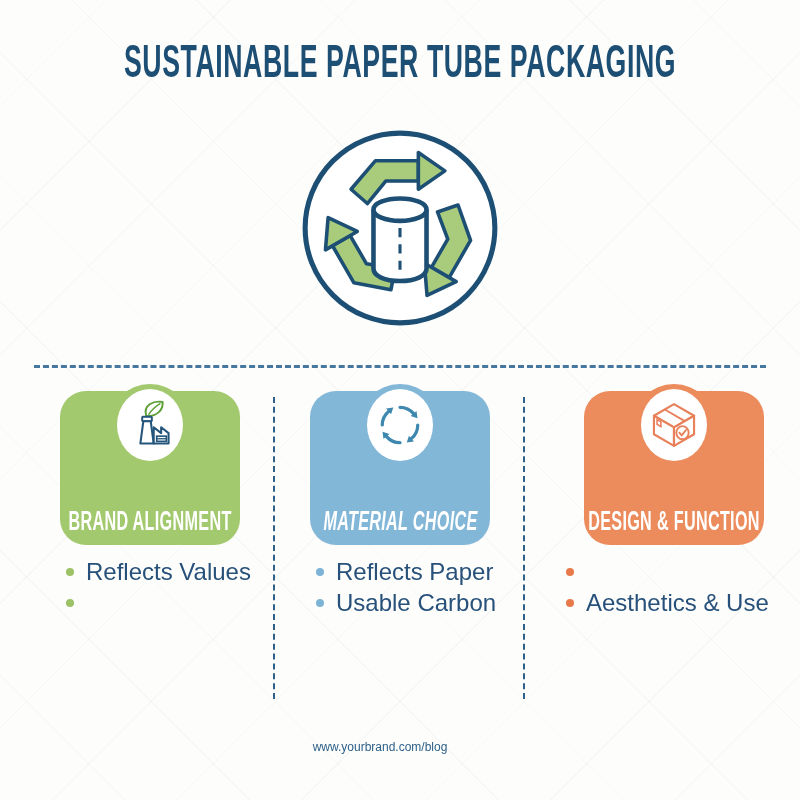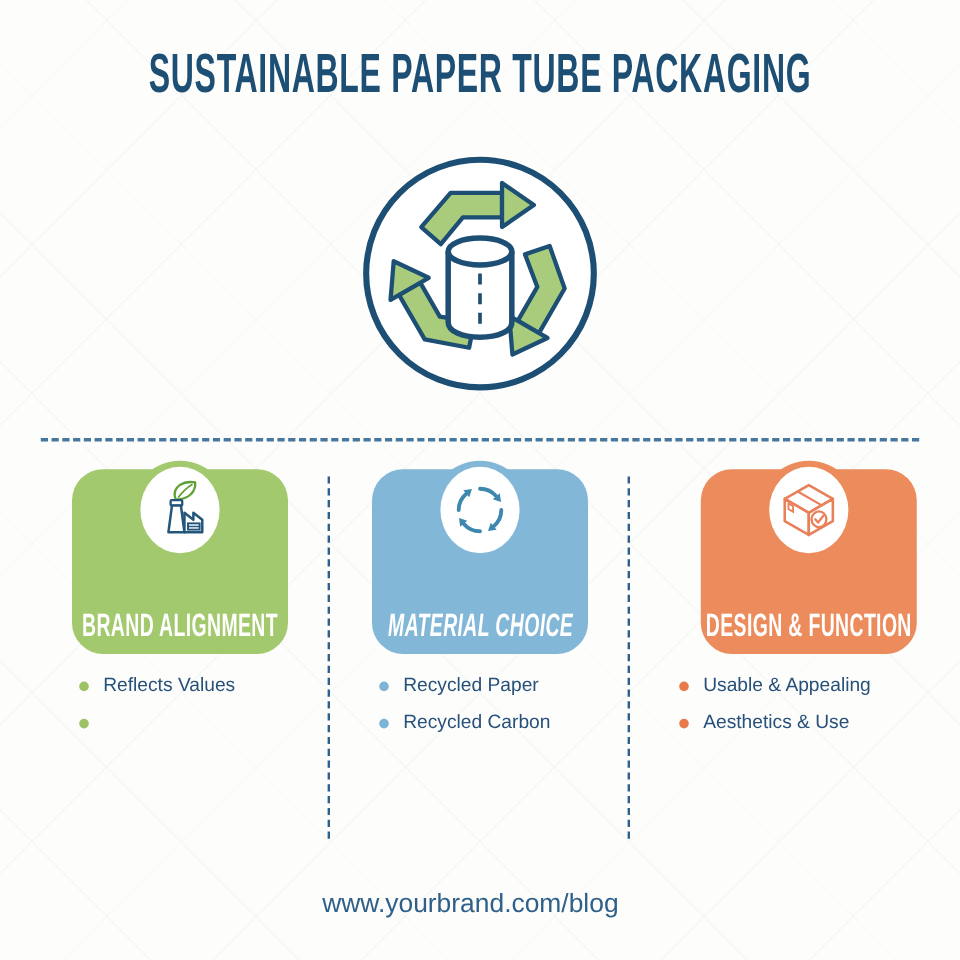--- a/index.html
+++ b/index.html
@@ -45,24 +45,24 @@
   }
   .col1{left:60px;} .col2{left:310px;font-style:italic;} .col3{left:560px;margin-left:24px;}
   
   .bullets{position:absolute;top:556px;width:205px;}
   .bullets.b1{left:66px;} .bullets.b2{left:316px;} .bullets.b3{left:566px;}
   .bullet-row{display:flex;align-items:center;height:31px;}
   .dot{width:8px;height:8px;border-radius:50%;margin-right:12px;flex:0 0 auto;}
   .dot.green{background:#9cc265;}
   .dot.blue{background:#7db4d6;}
   .dot.orange{background:#e8794a;}
-  .bullet-text{font-size:16px;color:#27517a;white-space:nowrap;}
+  .bullet-text{font-size:24px;color:#27517a;white-space:nowrap;}
   
-  .footer{position:absolute;top:740px;left:12px;width:760px;text-align:center;
-    font-size:22px;color:#2e6089;}
+  .footer{position:absolute;top:740px;left:0;width:760px;text-align:center;
+    font-size:12px;color:#2e6089;}
 </style>
 </head>
 <body>
 
 <div class="canvas">
 
   <div class="title-wrap">
     <span class="title">SUSTAINABLE PAPER TUBE PACKAGING</span>
   </div>
 
@@ -166,32 +166,31 @@
       <span class="bullet-text">Reflects Values</span>
     </div>
     <div class="bullet-row">
       <span class="dot green"></span>
     </div>
   </div>
 
   <div class="bullets b2">
     <div class="bullet-row">
       <span class="dot blue"></span>
-      <span class="bullet-text">Recycled Paper</span>
+      <span class="bullet-text">Reflects Paper</span>
     </div>
     <div class="bullet-row">
       <span class="dot blue"></span>
-      <span class="bullet-text">Recycled Carbon</span>
+      <span class="bullet-text">Usable Carbon</span>
     </div>
   </div>
 
   <div class="bullets b3">
     <div class="bullet-row">
       <span class="dot orange"></span>
-      <span class="bullet-text">Usable &amp; Appealing</span>
     </div>
     <div class="bullet-row">
       <span class="dot orange"></span>
       <span class="bullet-text">Aesthetics &amp; Use</span>
     </div>
   </div>
 
   <div class="footer">www.yourbrand.com/blog</div>
 
 </div>

